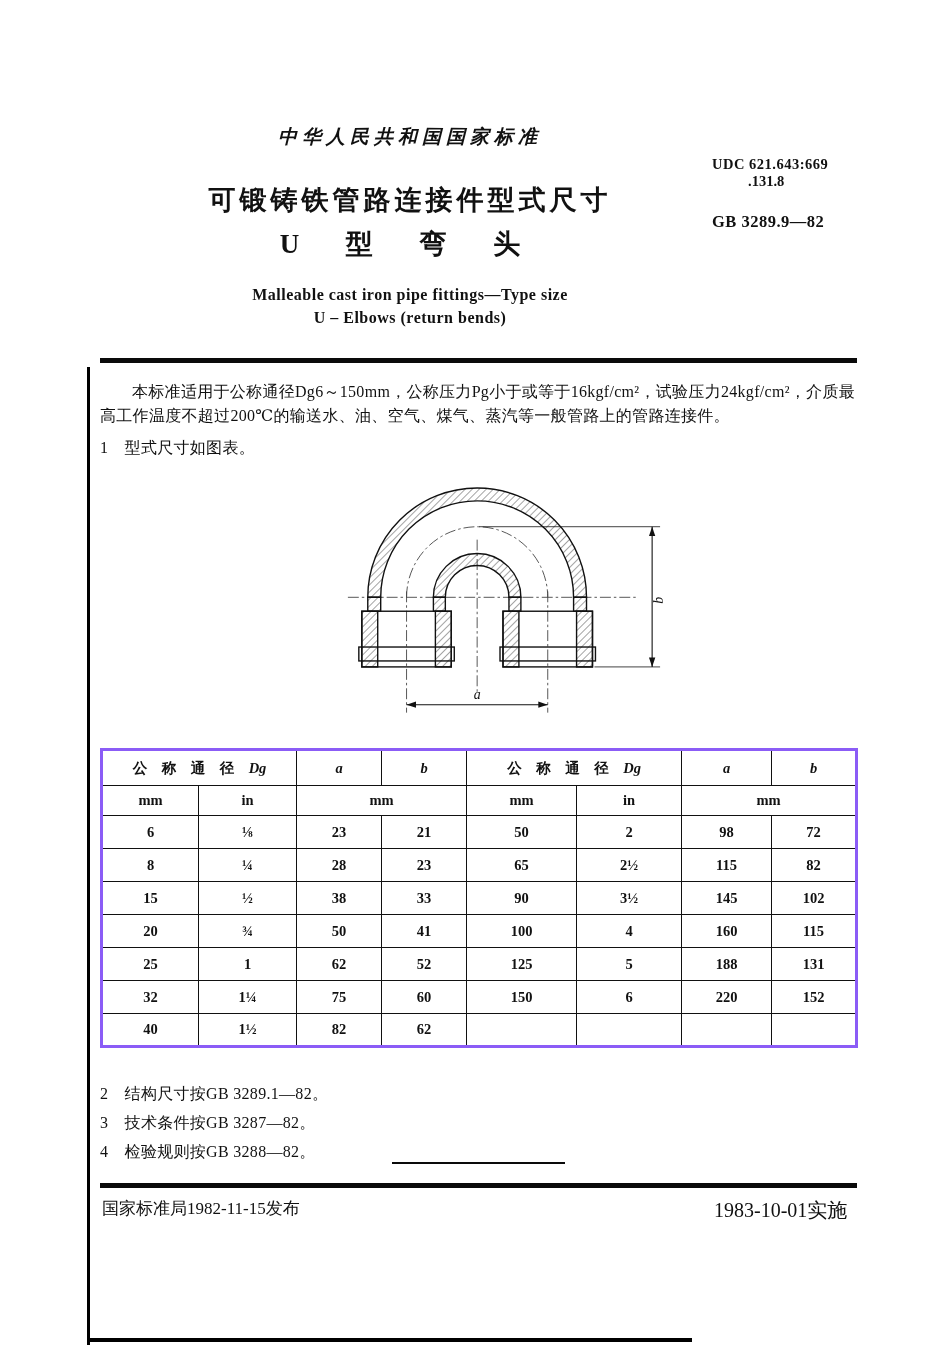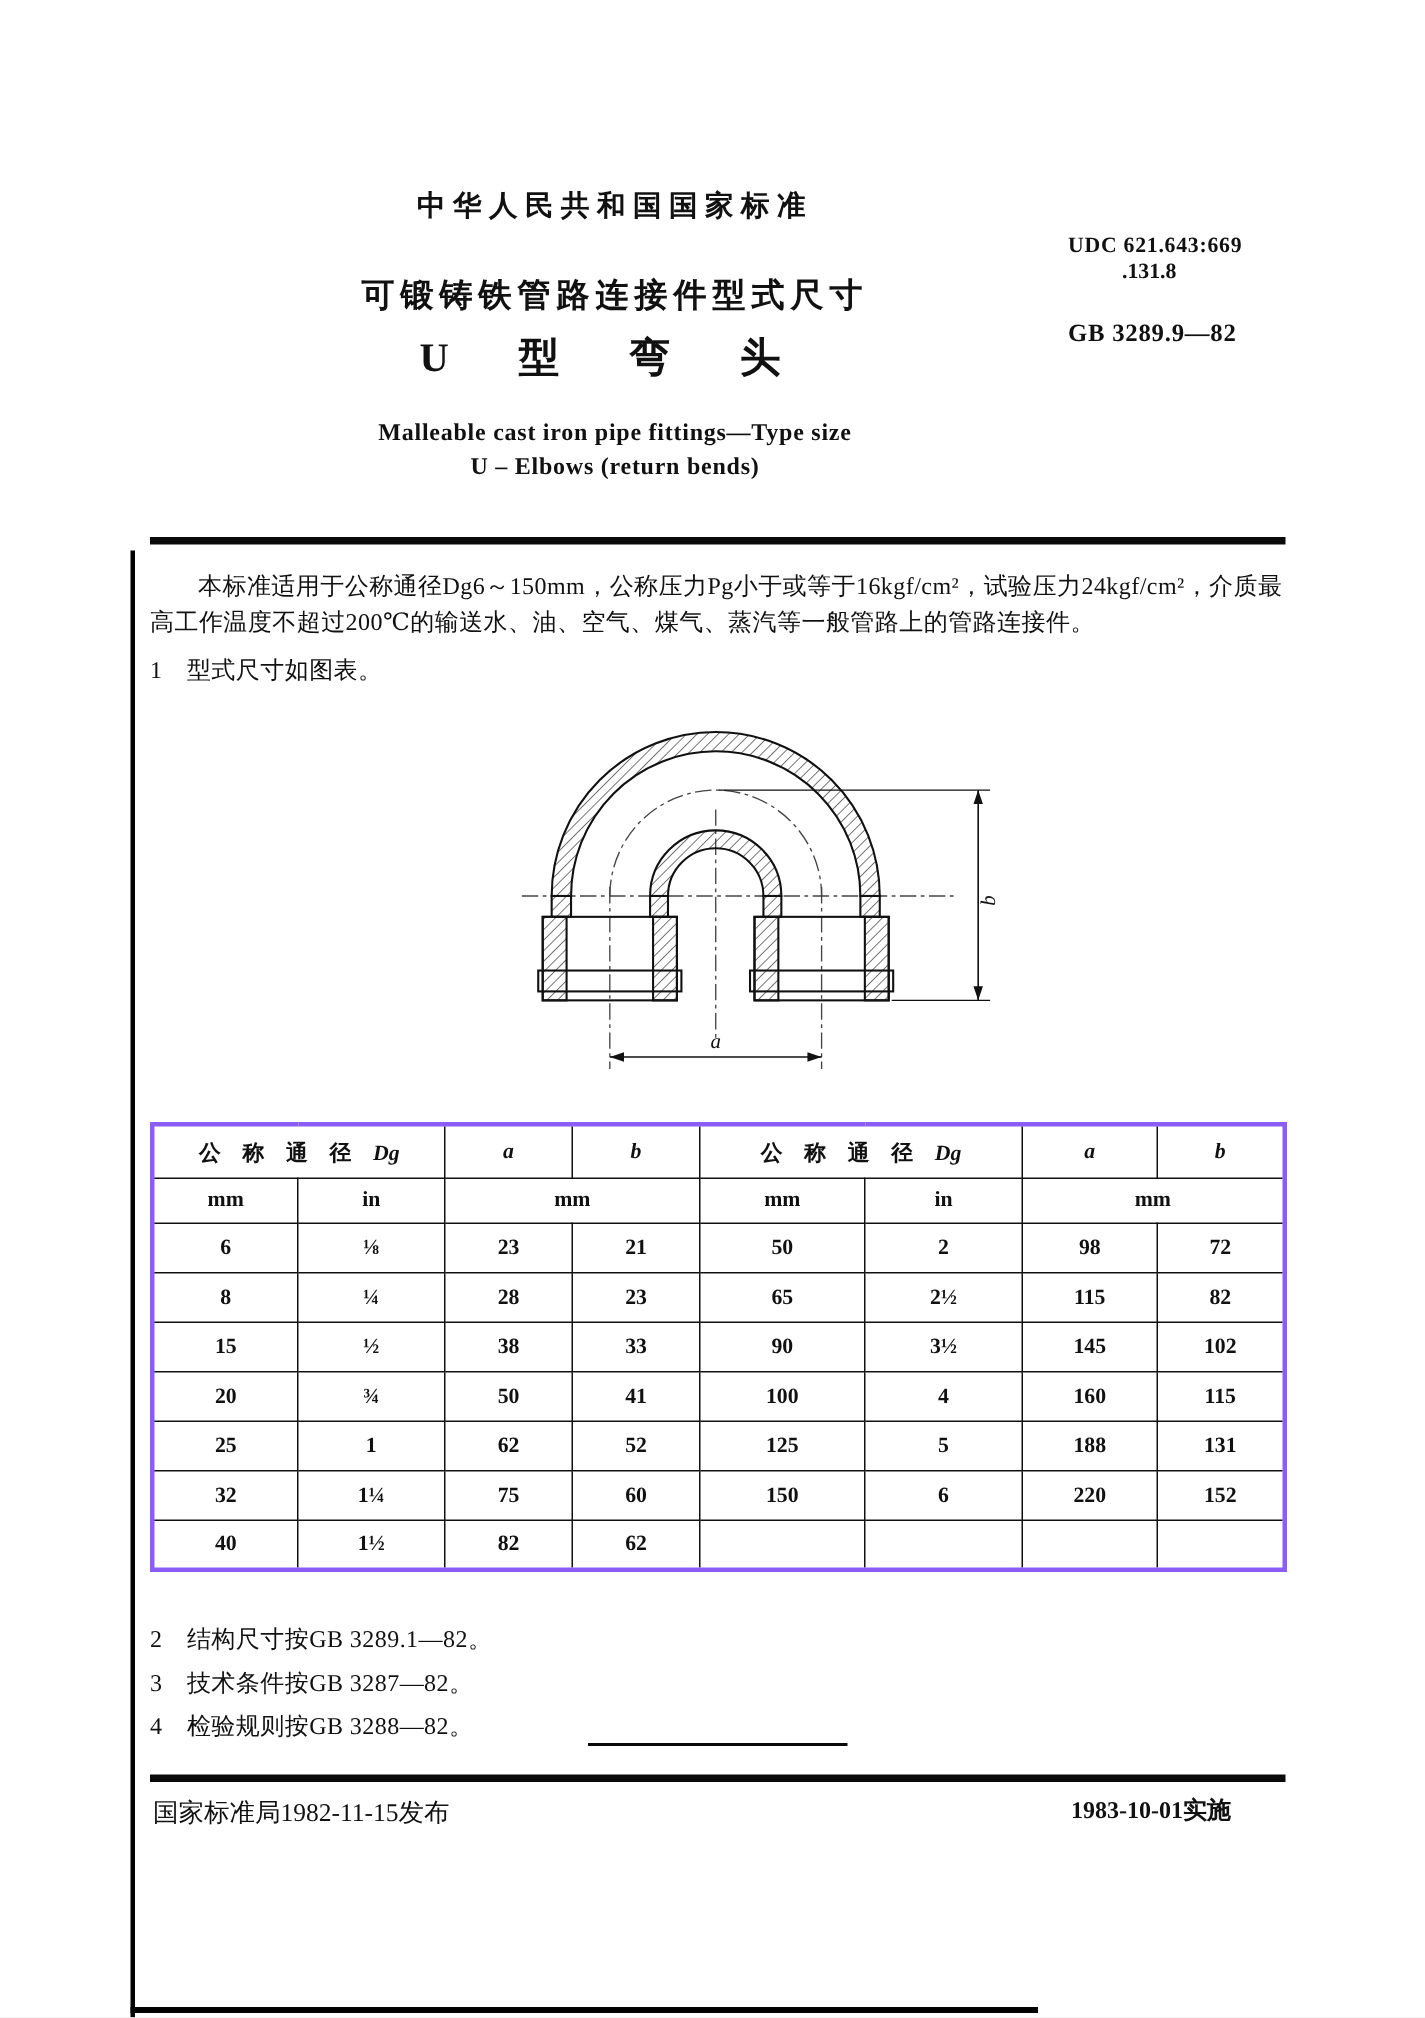--- a/index.html
+++ b/index.html
@@ -3,22 +3,22 @@
 <meta charset="utf-8">
 <style>
   * { margin:0; padding:0; box-sizing:border-box; }
   html,body { background:#e8e8e8; }
   body { font-family:"Liberation Serif","DejaVu Serif",serif; color:#111; }
   .page { position:relative; width:950px; height:1345px; background:#ffffff; margin:0 auto; overflow:hidden; }
   .abs { position:absolute; }
 
   
   .header-left { left:95px; top:124px; width:630px; text-align:center; }
-  .org-title { font-size:19px; font-weight:bold; letter-spacing:5px; }
-  .main-title { font-size:22px; font-weight:bold; letter-spacing:4px; margin-top:32px; }
+  .org-title { font-size:19px; font-weight:bold; letter-spacing:5px;font-style:italic; }
+  .main-title { font-size:27px; font-weight:bold; letter-spacing:4px; margin-top:32px; }
   .sub-title  { font-size:27px; font-weight:bold; letter-spacing:20px; margin-top:8px; }
   .en-title { font-size:16px; font-weight:bold; margin-top:24px; letter-spacing:0.5px; }
   .en-sub   { font-size:16px; font-weight:bold; margin-top:5px; letter-spacing:0.5px; }
 
   .header-right { left:712px; top:156px; width:165px; font-weight:bold; }
   .udc1 { font-size:14.5px; letter-spacing:0.5px; }
   .udc2 { font-size:14.5px; margin-left:36px; }
   .gb-num { font-size:16.5px; margin-top:22px; letter-spacing:0.5px; }
 
   .rule { background:#0a0a0a; }
@@ -31,21 +31,21 @@
   .edge-bottom { left:87px;  top:1338px; width:605px; height:4px;  background:#000; }
 
   
   .intro-block { left:100px; top:380px; width:762px; font-size:16px; line-height:1.52; }
   .intro-p { text-indent:2em; letter-spacing:0.3px; }
   .section1 { margin-top:7px; letter-spacing:0.3px; }
 
   .notes { left:100px; top:1080px; font-size:16px; line-height:1.8; letter-spacing:0.3px; }
 
   .footer-left  { left:102px; top:1197px; font-size:17px; font-weight:normal; }
-  .footer-right { left:714px; top:1197px; font-size:16px; font-weight:bold; }
+  .footer-right { left:714px; top:1197px; font-size:20px; font-weight:normal; }
 
   
   .diagram-wrap { left:328px; top:478px; width:348px; }
   .diagram-wrap svg { display:block; width:100%; height:auto; }
   .dim-label { font-family:"Liberation Serif",serif; font-style:italic; font-size:14px; fill:#111; }
 
   
   .spec-table { position:absolute; left:100px; top:748px; width:757px;
                 border-collapse:collapse; table-layout:fixed;
                 border:3px solid #8b5cf6; }

